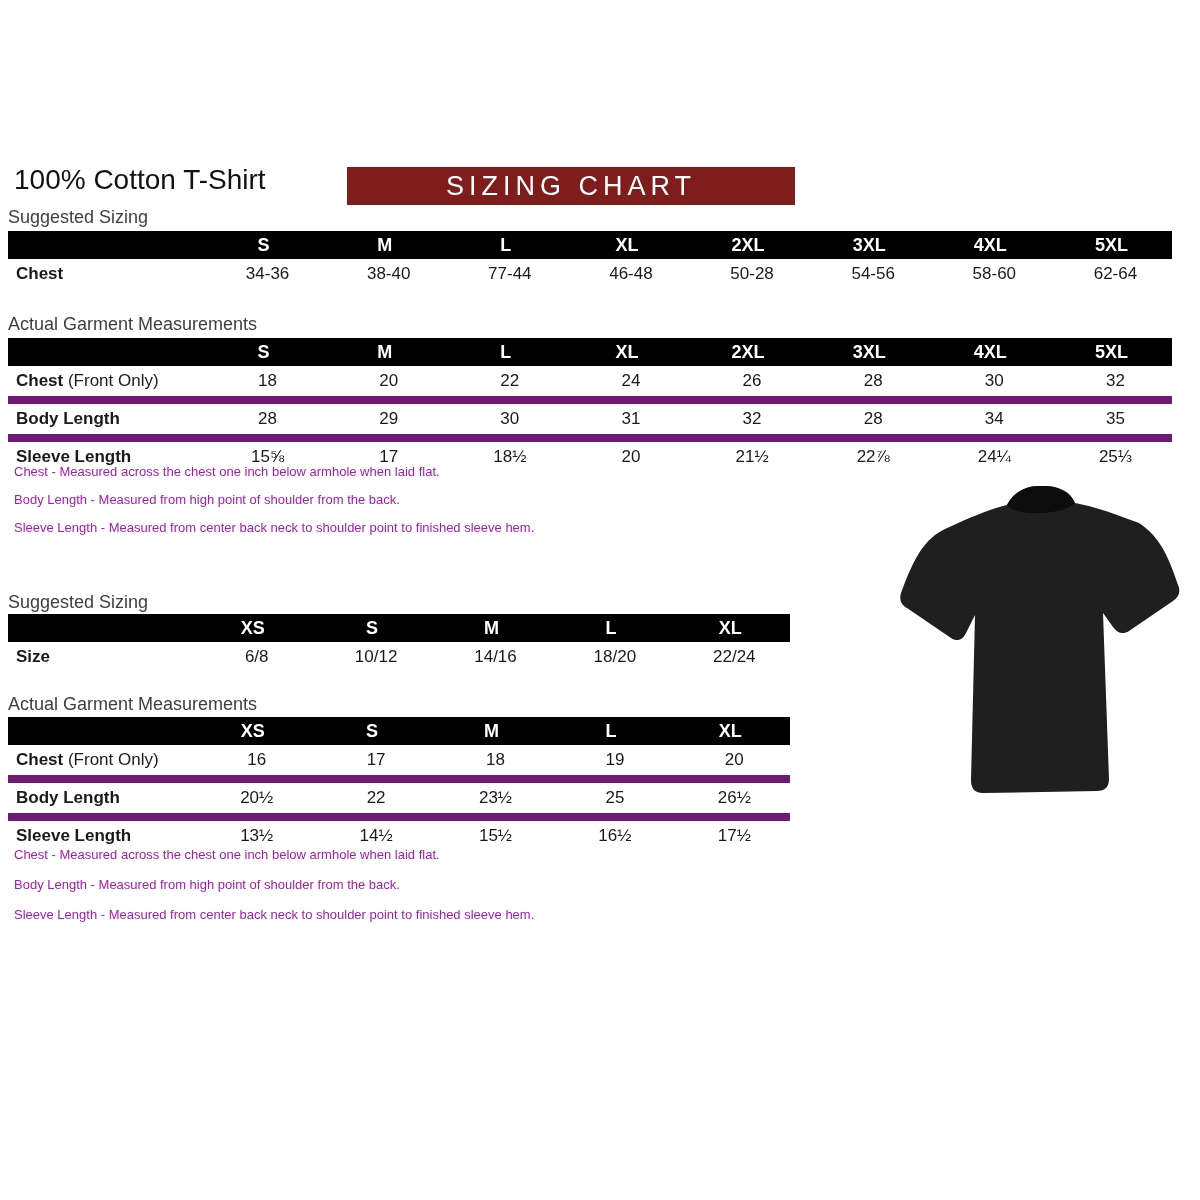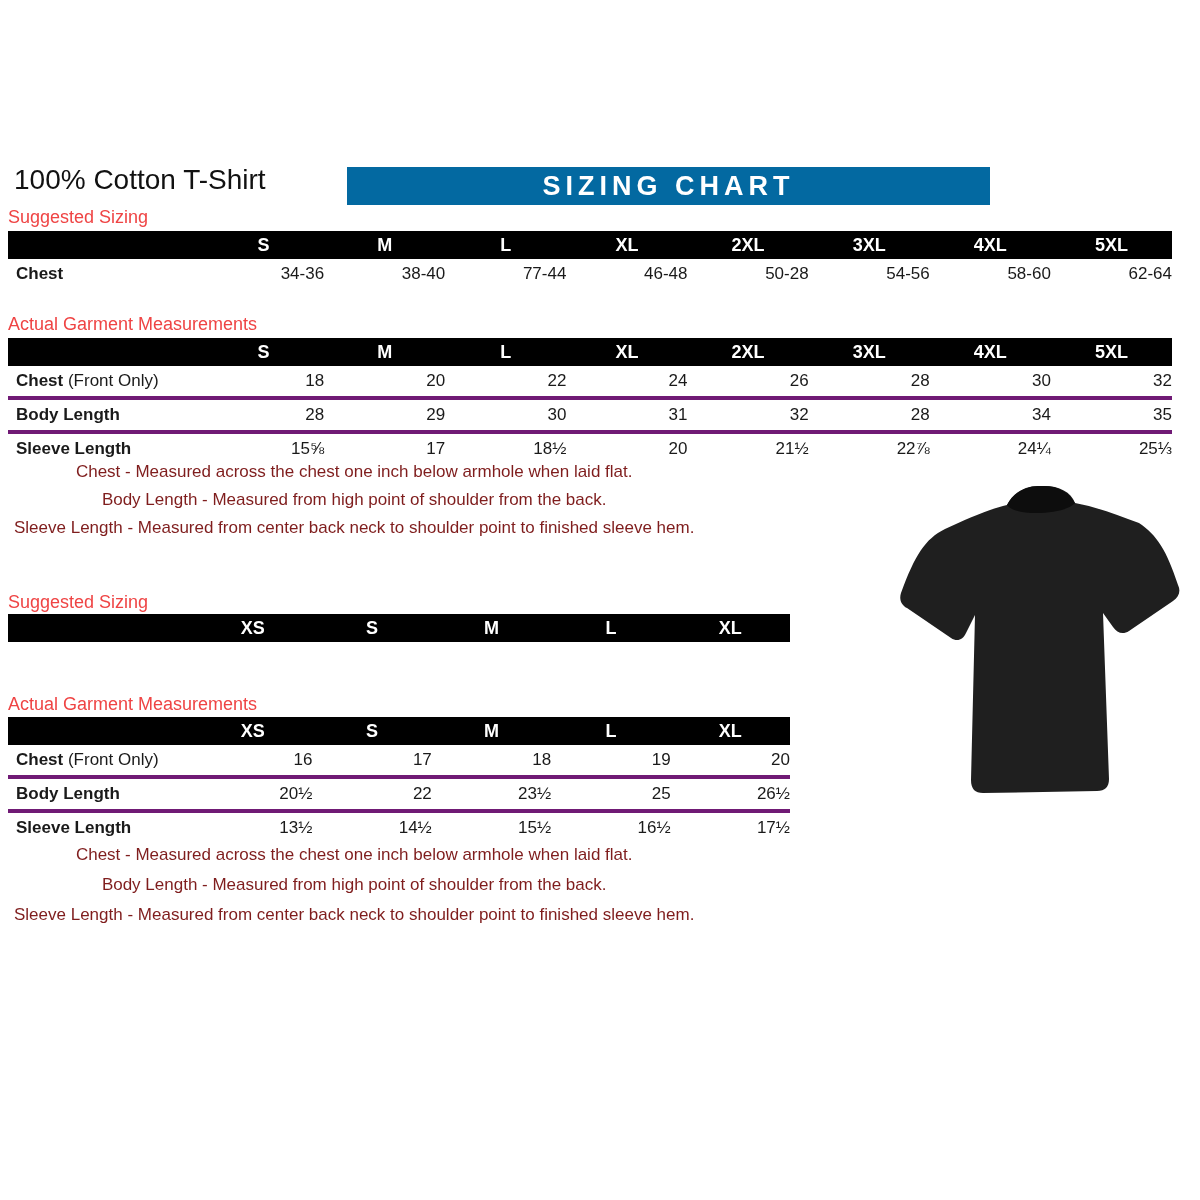--- a/index.html
+++ b/index.html
@@ -3,51 +3,51 @@
 <meta charset="utf-8">
 <style>
   html,body{margin:0;padding:0;background:#ffffff;}
   .canvas{
     position:relative;width:1200px;height:1200px;background:#ffffff;overflow:hidden;
     font-family:"Liberation Sans","DejaVu Sans",sans-serif;color:#1a1a1a;
   }
   .abs{position:absolute;}
   .main-title{left:14px;top:164px;font-size:28px;font-weight:400;color:#111;}
   .banner{
-    left:347px;top:167px;width:643px;height:38px;background:#0369a1;
+    left:347px;top:167px;width:448px;height:38px;background:#7f1d1d;
     display:flex;align-items:center;justify-content:center;
-    color:#fff;font-size:27px;font-weight:700;letter-spacing:5px;
+    color:#fff;font-size:27px;font-weight:400;letter-spacing:5px;
   }
-  .section-label{font-size:18px;color:#ef4444;}
+  .section-label{font-size:18px;color:#404040;}
   .sug1-label{left:8px;top:207px;}
   .act1-label{left:8px;top:314px;}
   .youth-title{left:4px;top:548px;font-size:28px;font-weight:700;color:#0c0c0c;}
   .sug2-label{left:8px;top:592px;}
   .act2-label{left:8px;top:694px;}
 
   .sizing-table{left:8px;}
   .tbl-adult-suggested{top:231px;width:1164px;}
   .tbl-adult-actual{top:338px;width:1164px;}
   .tbl-youth-suggested{top:614px;width:782px;}
   .tbl-youth-actual{top:717px;width:782px;}
 
   .t-head,.t-row{display:grid;align-items:center;}
   .cols-8 .t-head,.cols-8 .t-row{grid-template-columns:195px repeat(8,1fr);}
   .cols-5 .t-head,.cols-5 .t-row{grid-template-columns:185px repeat(5,1fr);}
   .t-head{background:#000;height:28px;}
   .t-hcell{color:#fff;font-size:18px;font-weight:700;text-align:center;}
   .t-hcell.t-label{text-align:left;}
   .t-row{height:30px;background:#fff;gap:8px;}
-  .t-row + .t-row{border-top:4px solid #701a75;}
-  .t-cell{font-size:17px;text-align:right;color:#1a1a1a;}
+  .t-row + .t-row{border-top:8px solid #701a75;}
+  .t-cell{font-size:17px;text-align:center;color:#1a1a1a;}
   .t-cell.t-label{text-align:left;padding-left:8px;}
   .t-cell.t-label b{font-weight:700;}
   .t-cell.t-label span{font-weight:400;}
 
-  .notes{left:14px;font-size:17px;line-height:28px;color:#7f1d1d;text-align:center;}
+  .notes{left:14px;font-size:13px;line-height:28px;color:#a21caf;}
   .notes-1{top:458px;}
   .notes-2{top:840px;line-height:30px;}
 
   .tshirt{left:885px;top:475px;width:310px;height:345px;}
 </style>
 </head>
 <body>
 
 <div class="canvas">
 
@@ -143,20 +143,28 @@
   <div class="abs section-label sug2-label">Suggested Sizing</div>
 
   <div class="abs sizing-table tbl-youth-suggested cols-5">
       <div class="t-head">
         <div class="t-hcell t-label"></div>
         <div class="t-hcell">XS</div>
         <div class="t-hcell">S</div>
         <div class="t-hcell">M</div>
         <div class="t-hcell">L</div>
         <div class="t-hcell">XL</div>
+      </div>
+      <div class="t-row">
+        <div class="t-cell t-label"><b>Size</b></div>
+        <div class="t-cell">6/8</div>
+        <div class="t-cell">10/12</div>
+        <div class="t-cell">14/16</div>
+        <div class="t-cell">18/20</div>
+        <div class="t-cell">22/24</div>
       </div>
     </div>
 
   <div class="abs section-label act2-label">Actual Garment Measurements</div>
 
   <div class="abs sizing-table tbl-youth-actual cols-5">
       <div class="t-head">
         <div class="t-hcell t-label"></div>
         <div class="t-hcell">XS</div>
         <div class="t-hcell">S</div>

